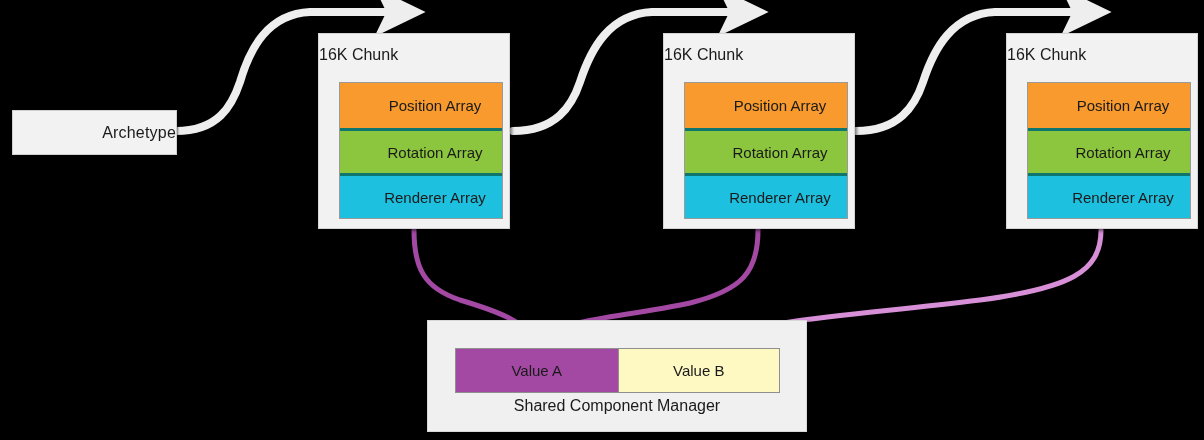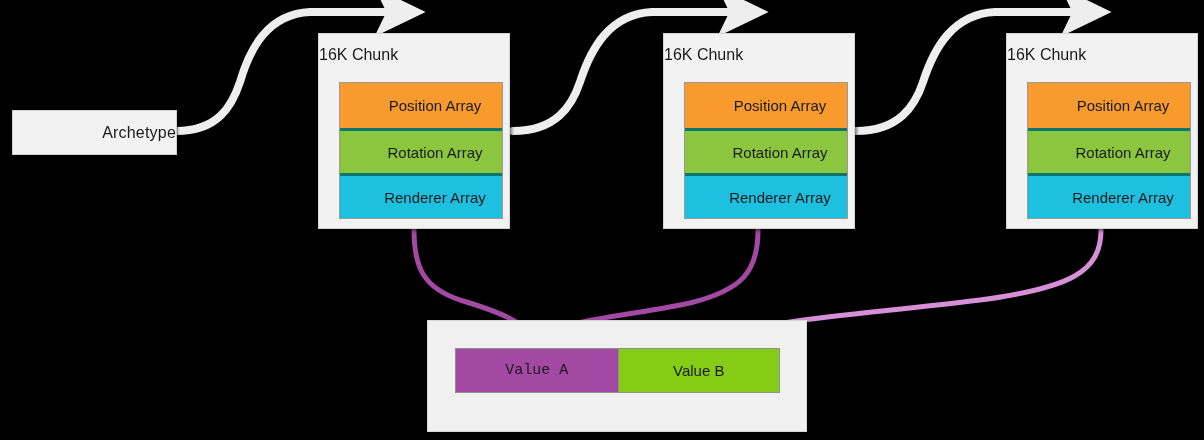--- a/index.html
+++ b/index.html
@@ -181,18 +181,19 @@
     <div class="chunk-title">16K Chunk</div>
     <div class="array-stack">
       <div class="array-row" style="background:#f89a2e;">Position Array</div>
       <div class="array-row" style="background:#8cc63e;">Rotation Array</div>
       <div class="array-row" style="background:#1ec0e0;">Renderer Array</div>
     </div>
   </div>
 
   <div class="scm-box">
     <div class="value-bar">
-      <div class="value-cell a" style="background:#a349a4;font-family:Liberation Mono, monospace;">Value A</div>
-      <div class="value-cell b" style="background:#84cc16;">Value B</div>
+      <div class="value-cell a" style="background:#a349a4;">Value A</div>
+      <div class="value-cell b" style="background:#fef9c3;">Value B</div>
     </div>
+    <div class="scm-caption">Shared Component Manager</div>
   </div>
 
 </div>
 
 </body></html>

